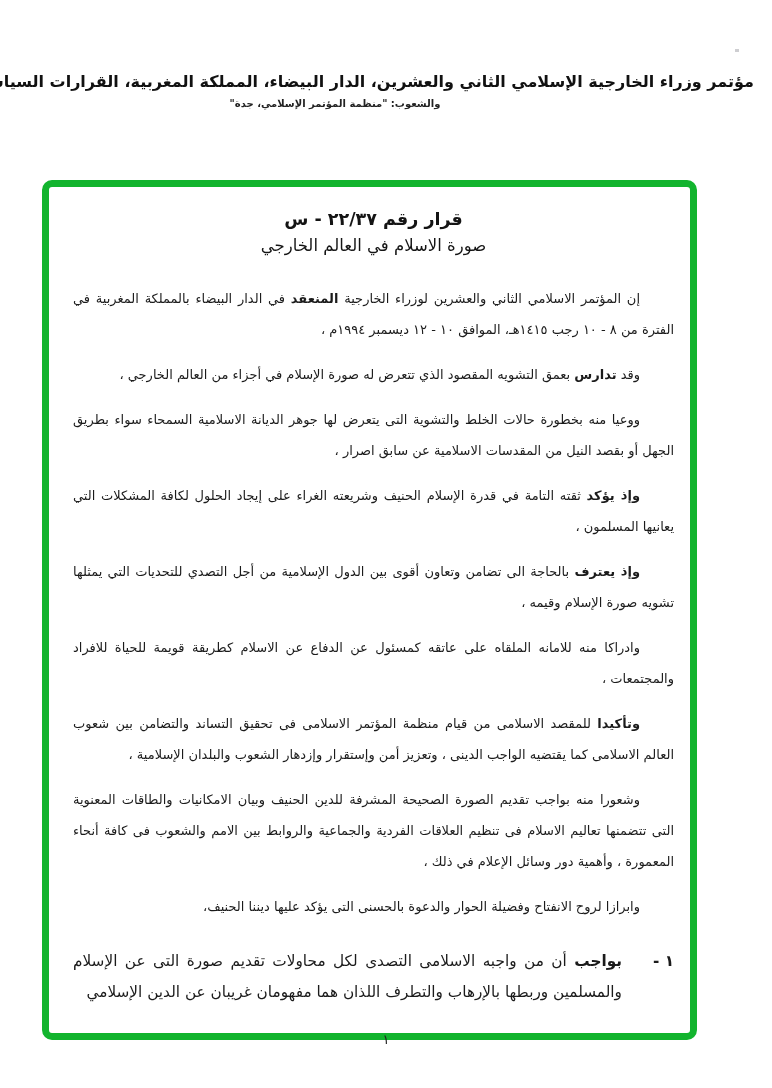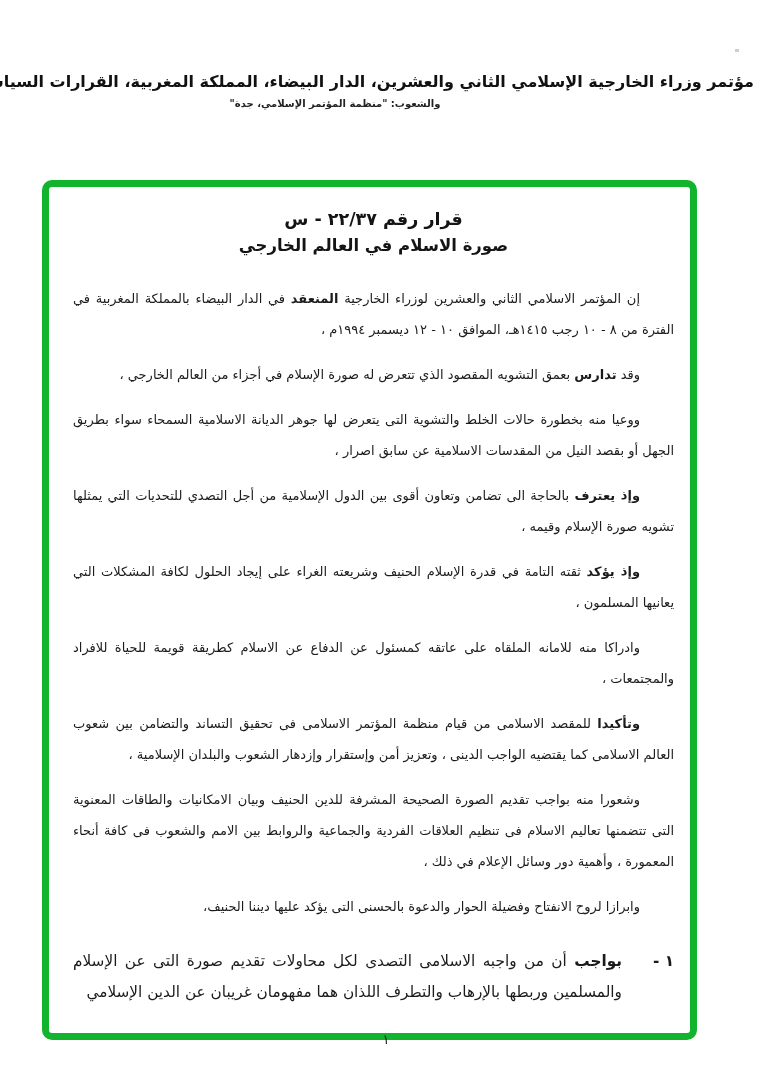--- a/index.html
+++ b/index.html
@@ -17,21 +17,21 @@
     font-weight:bold;font-size:10px;color:#222;
   }
   .speck{position:absolute;left:735px;top:49px;width:4px;height:3px;background:#b9b9bd;opacity:.7;}
   .frame{
     position:absolute;left:42px;top:148px;width:655px;height:860px;
     box-sizing:border-box;border:7px solid #12b42e;border-radius:10px;
     padding:14px 16px 0 24px;
     margin-top:32px;
   }
   .title1{margin-top:8px;text-align:center;font-weight:bold;font-size:17.5px;color:#141414;}
-  .title2{margin-top:7px;text-align:center;font-weight:bold;font-size:16.5px;color:#141414;}
+  .title2{margin-top:7px;text-align:center;font-weight:normal;font-size:16.5px;color:#141414;}
   .paras{margin-top:28px;}
   .para{
     margin:0 0 14px 0;font-size:13px;line-height:31px;
     text-align:justify;text-indent:34px;color:#1b1b1b;
   }
   .para .lead{font-weight:bold;}
   .items{margin-top:24px;}
   .item{display:flex;gap:14px;font-size:15.3px;line-height:31px;color:#1b1b1b;}
   .item .num{flex:0 0 38px;font-weight:bold;white-space:nowrap;}
   .item .itext{flex:1;text-align:justify;}
@@ -54,22 +54,22 @@
 
 <div class="speck"></div>
 
 <div class="frame" style="border-color: rgb(18, 180, 46);">
   <div class="title1">قرار رقم ٢٢/٣٧ - س</div>
   <div class="title2">صورة الاسلام في العالم الخارجي</div>
   <div class="paras">
       <p class="para"><span>إن المؤتمر الاسلامي الثاني والعشرين لوزراء الخارجية </span><span class="lead">المنعقد</span><span> في الدار البيضاء بالمملكة المغربية في الفترة من ٨ - ١٠ رجب ١٤١٥هـ، الموافق ١٠ - ١٢ ديسمبر ١٩٩٤م ،</span></p>
       <p class="para"><span>وقد </span><span class="lead">تدارس</span><span> بعمق التشويه المقصود الذي تتعرض له صورة الإسلام في أجزاء من العالم الخارجي ،</span></p>
       <p class="para"><span>ووعيا منه بخطورة حالات الخلط والتشوية التى يتعرض لها جوهر الديانة الاسلامية السمحاء سواء بطريق الجهل أو بقصد النيل من المقدسات الاسلامية عن سابق اصرار ،</span></p>
+      <p class="para"><span class="lead">وإذ يؤكد</span><span> ثقته التامة في قدرة الإسلام الحنيف وشريعته الغراء على إيجاد الحلول لكافة المشكلات التي يعانيها المسلمون ،</span></p>
       <p class="para"><span class="lead">وإذ يعترف</span><span> بالحاجة الى تضامن وتعاون أقوى بين الدول الإسلامية من أجل التصدي للتحديات التي يمثلها تشويه صورة الإسلام وقيمه ،</span></p>
-      <p class="para"><span class="lead">وإذ يؤكد</span><span> ثقته التامة في قدرة الإسلام الحنيف وشريعته الغراء على إيجاد الحلول لكافة المشكلات التي يعانيها المسلمون ،</span></p>
       <p class="para"><span>وادراكا منه للامانه الملقاه على عاتقه كمسئول عن الدفاع عن الاسلام كطريقة قويمة للحياة للافراد والمجتمعات ،</span></p>
       <p class="para"><span class="lead">وتأكيدا</span><span> للمقصد الاسلامى من قيام منظمة المؤتمر الاسلامى فى تحقيق التساند والتضامن بين شعوب العالم الاسلامى كما يقتضيه الواجب الدينى ، وتعزيز أمن وإستقرار وإزدهار الشعوب والبلدان الإسلامية ،</span></p>
       <p class="para"><span>وشعورا منه بواجب تقديم الصورة الصحيحة المشرفة للدين الحنيف وبيان الامكانيات والطاقات المعنوية التى تتضمنها تعاليم الاسلام فى تنظيم العلاقات الفردية والجماعية والروابط بين الامم والشعوب فى كافة أنحاء المعمورة ، وأهمية دور وسائل الإعلام في ذلك ،</span></p>
       <p class="para"><span>وابرازا لروح الانفتاح وفضيلة الحوار والدعوة بالحسنى التى يؤكد عليها ديننا الحنيف،</span></p>
     </div>
   <div class="items">
       <div class="item">
         <span class="num">١ -</span>
         <span class="itext"><span class="lead">بواجب</span><span> أن من واجبه الاسلامى التصدى لكل محاولات تقديم صورة التى عن الإسلام والمسلمين وربطها بالإرهاب والتطرف اللذان هما مفهومان غريبان عن الدين الإسلامي</span></span>
       </div>

